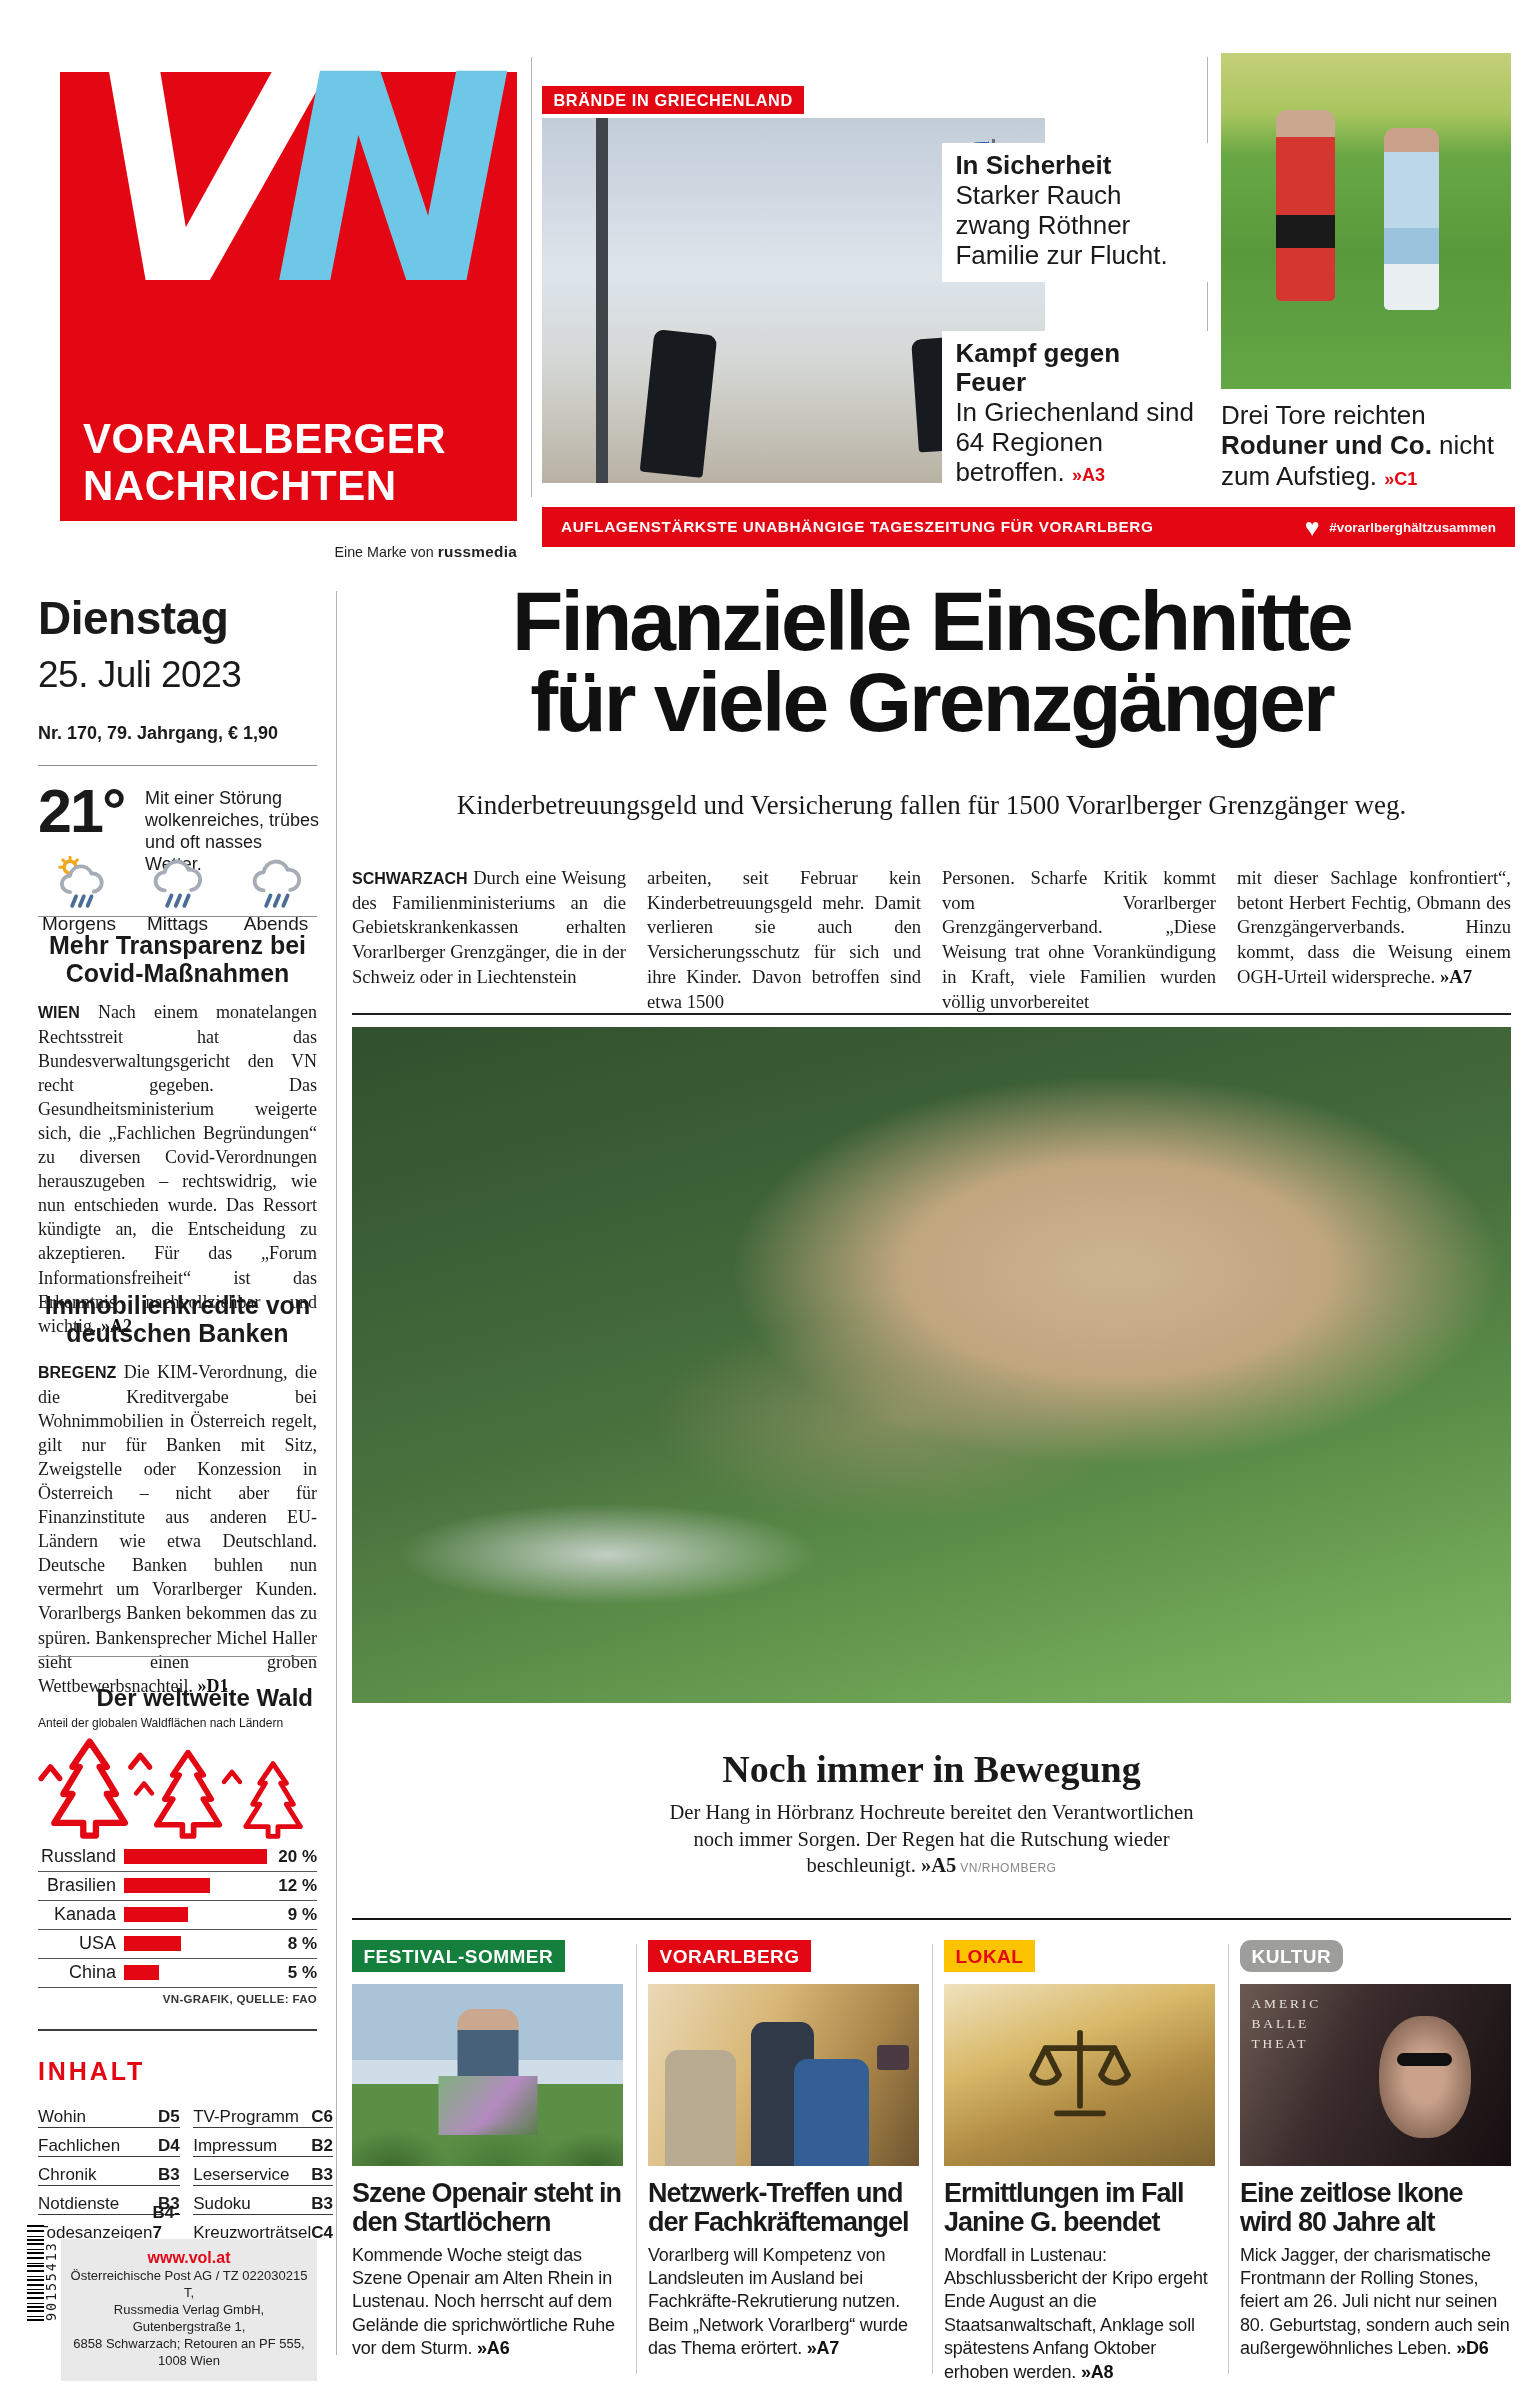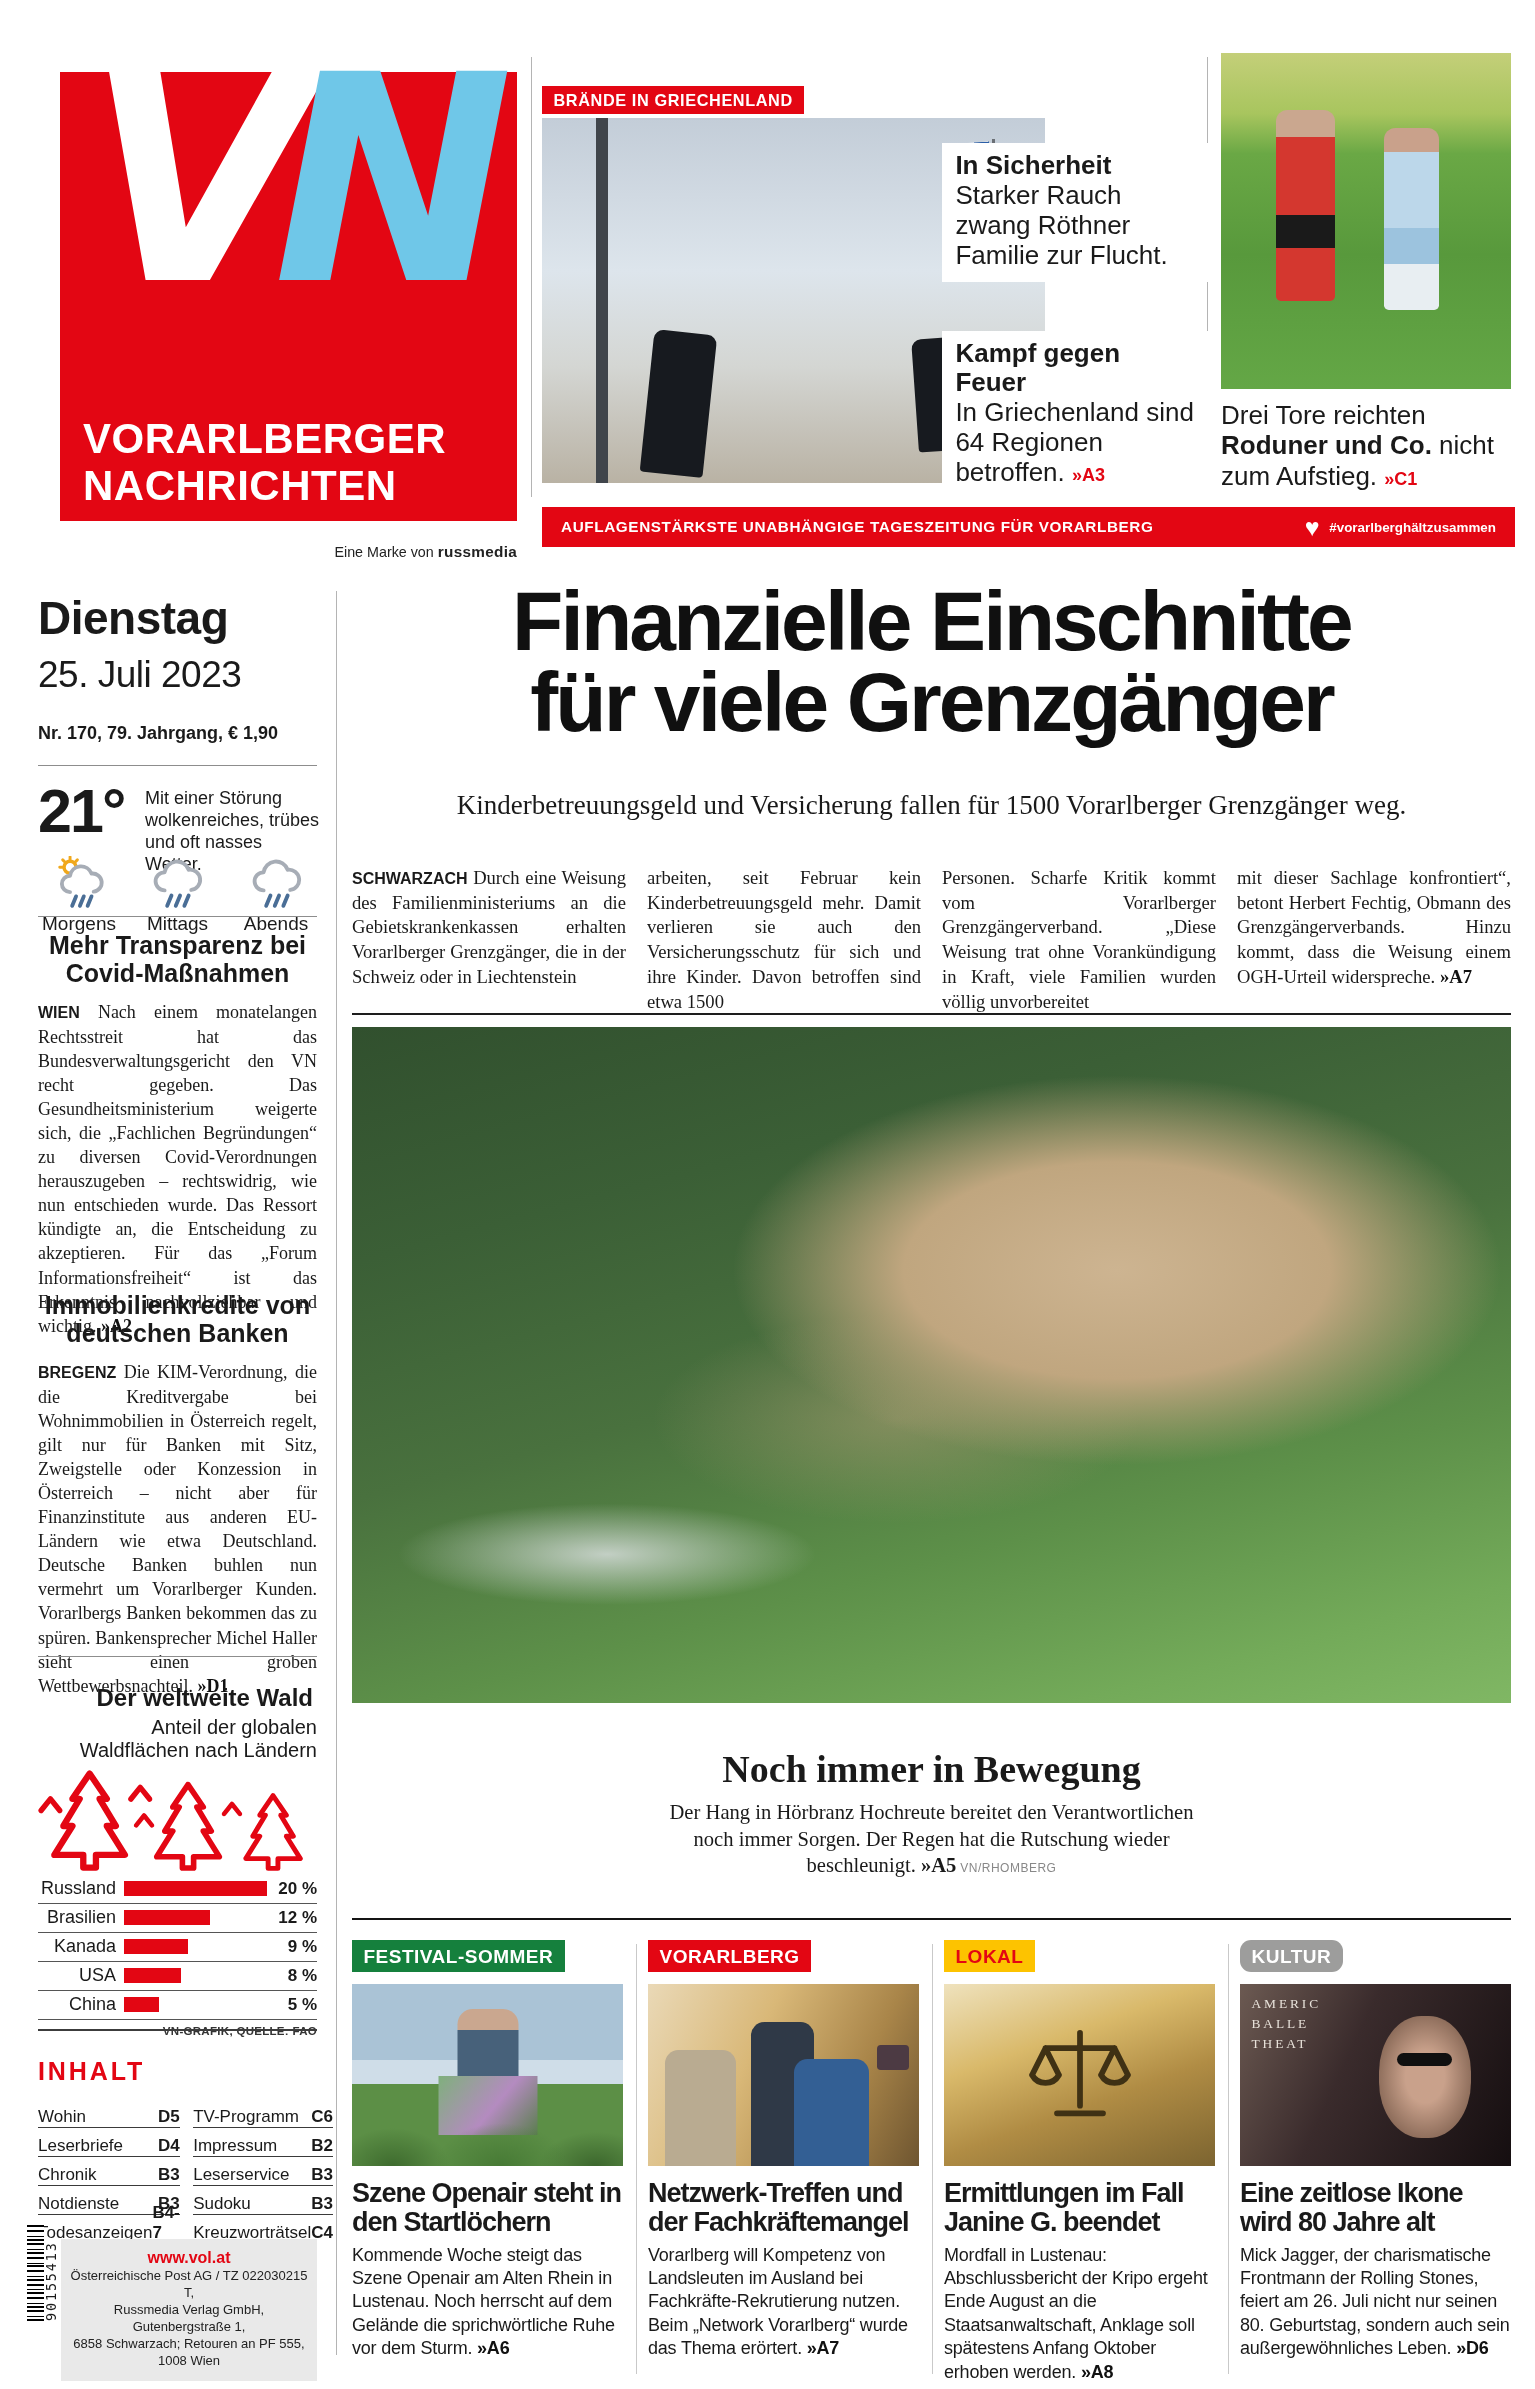--- a/index.html
+++ b/index.html
@@ -77,21 +77,21 @@
 
   .sb-article{left:38px;width:279px;}
   #sb-art-1{top:932px;} #sb-art-2{top:1292px;}
   .sb-title{font-size:25px;font-weight:800;line-height:1.1;text-align:center;margin:0 0 13.4px;}
   .sb-body{font-family:"Liberation Serif",serif;font-size:18px;line-height:1.34;text-align:justify;margin:0;}
   .dateline{font-family:"Liberation Sans",sans-serif;font-weight:800;font-size:16px;}
 
   
   #chart{left:38px;top:1680px;width:279px;}
   #chart-title{font-size:24px;font-weight:800;text-align:right;margin:4px;}
-  #chart-sub{font-size:20px;text-align:right;margin:1.9px 0 5.7px;}
+  #chart-sub{font-size:12px;text-align:left;margin:1.9px 0 5.7px;}
   #chart-trees{width:279px;height:107px;display:block;}
   .crow{display:flex;align-items:center;height:28px;border-bottom:1px solid #555;}
   .crow .clabel{width:78px;text-align:right;padding-right:7.6px;font-size:18px;flex:none;}
   .crow .ctrack{flex:1;height:15.3px;position:relative;}
   .crow .cbar{height:15.3px;background:#e30613;}
   .crow .cpct{width:50px;text-align:right;font-size:17px;font-weight:800;flex:none;}
   #chart-src{text-align:right;font-size:11.5px;font-weight:700;color:#333;margin-top:5.7px;letter-spacing:0.3px;}
 
   
   #inhalt-title{left:38px;top:2057px;color:#e30613;font-size:25px;font-weight:800;letter-spacing:2.9px;}
@@ -340,21 +340,21 @@
   <div class="abs railhr" id="hr4"></div>
 
   <div class="abs" id="inhalt-title">INHALT</div>
   <div class="abs" id="inhalt-table">
     <div class="icol">
       <div class="irow">
           <span>Wohin</span>
           <span class="ipage">D5</span>
         </div>
       <div class="irow">
-          <span>Leserbriefe</span>
+          <span>Fachlichen</span>
           <span class="ipage">D4</span>
         </div>
       <div class="irow">
           <span>Chronik</span>
           <span class="ipage">B3</span>
         </div>
       <div class="irow">
           <span>Notdienste</span>
           <span class="ipage">B3</span>
         </div>

